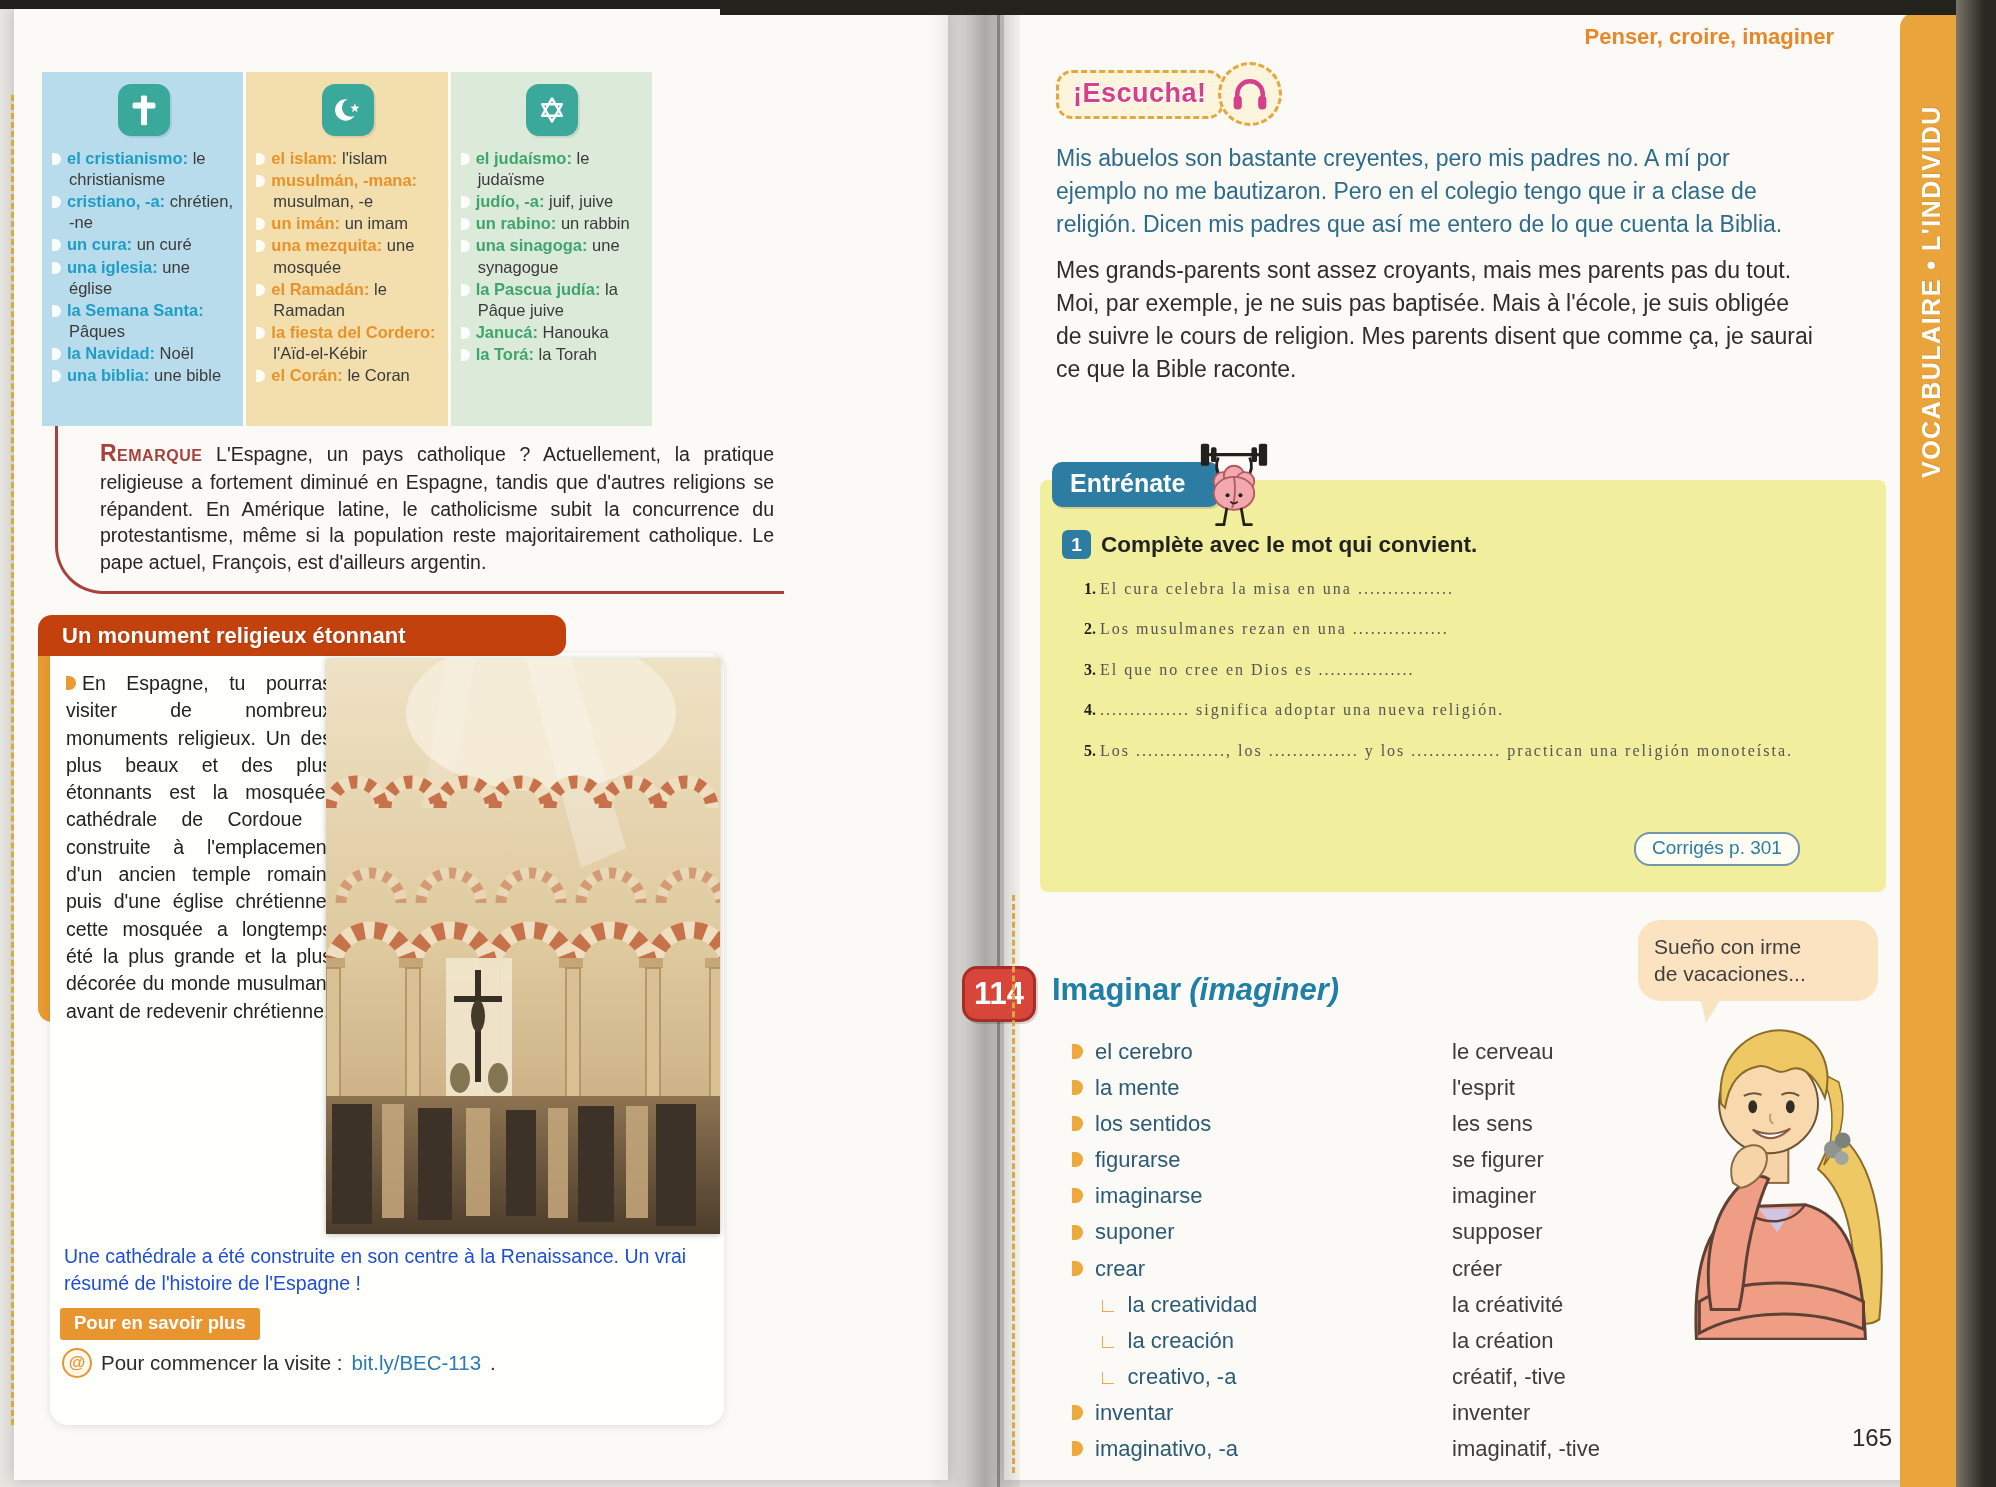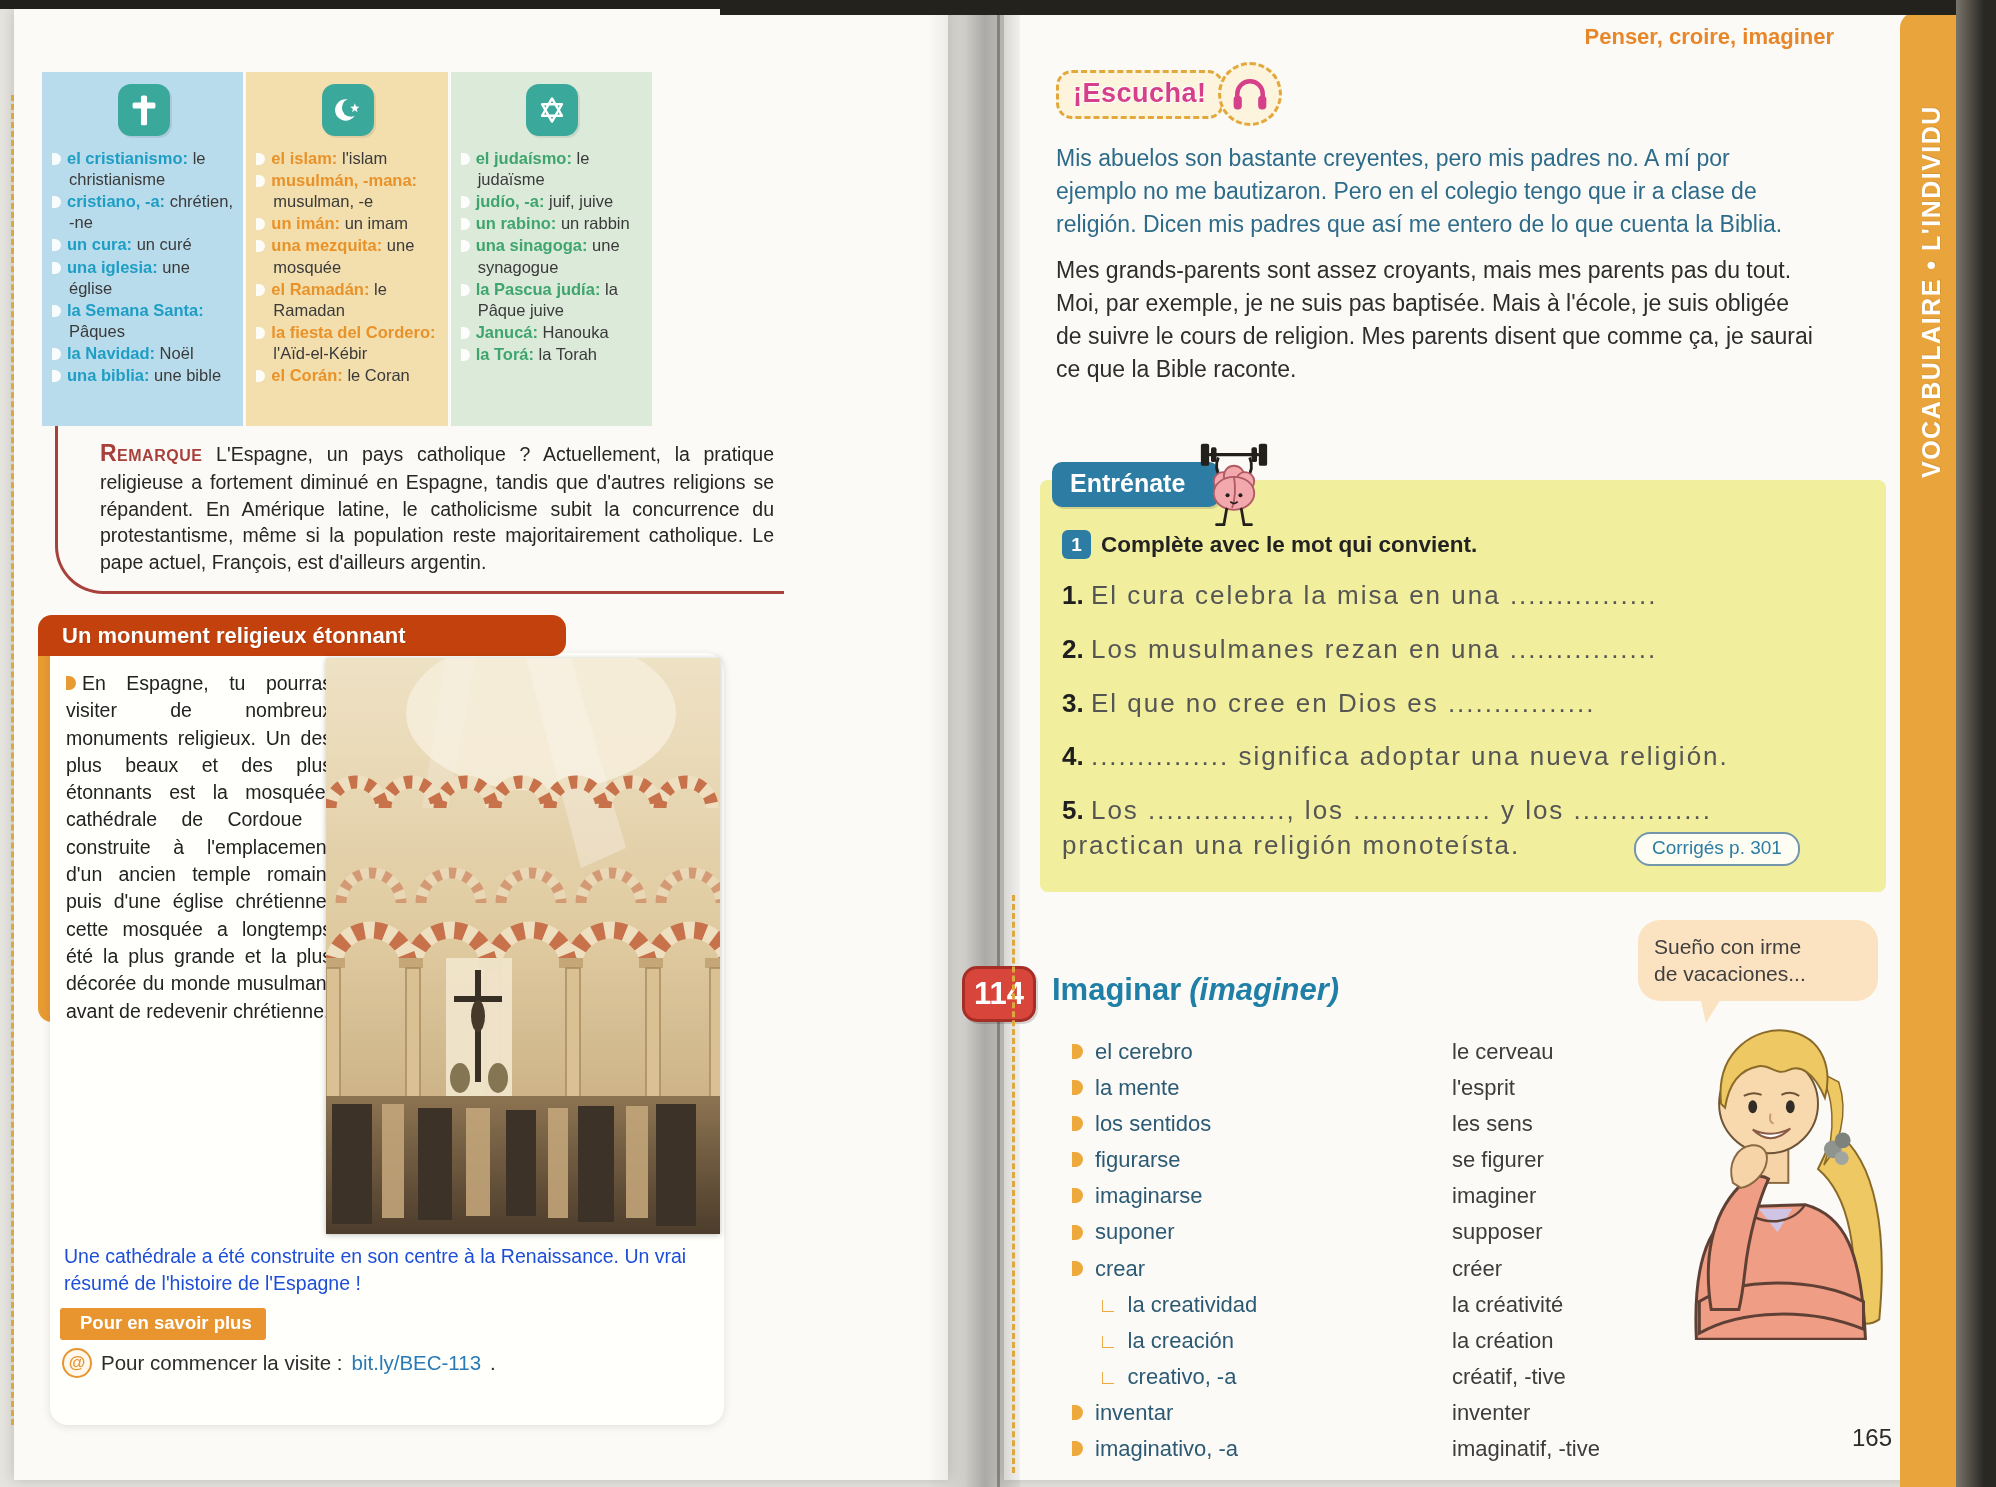--- a/index.html
+++ b/index.html
@@ -35,21 +35,21 @@
             color:#fff;font-weight:bold;font-size:22px;display:flex;align-items:center;padding-left:24px;box-sizing:border-box;
             text-shadow:1px 1px 0 rgba(0,0,0,.12);}
   .mon-bar{left:38px;top:640px;width:16px;height:382px;background:#e89a33;border-radius:0 0 0 14px;}
   .mon-card{left:50px;top:653px;width:674px;height:772px;background:#fffffc;border-radius:0 18px 18px 18px;
             box-shadow:0 2px 8px rgba(0,0,0,.10);}
   .mon-text{left:66px;top:670px;width:266px;font-size:19.5px;line-height:1.40;text-align:justify;color:#222;}
   .mon-text .bullet-o{display:inline-block;width:10px;height:14px;background:#e89a33;border-radius:0 8px 8px 0;margin-right:6px;}
   .mon-photo{left:326px;top:658px;width:394px;height:576px;box-shadow:0 1px 6px rgba(0,0,0,.25);}
   .mon-text2{left:64px;top:1243px;width:652px;font-size:19.5px;line-height:1.38;color:#1d4ed8;}
   .more-badge{left:60px;top:1308px;background:#e8952f;color:#fff;font-weight:bold;font-size:18.5px;
-              padding:4px 14px 6px 20px;border-radius:3px;display:inline-block;}
+              padding:4px 14px 6px 14px;border-radius:3px;display:inline-block;}
   .link-row{left:62px;top:1348px;font-size:20.5px;color:#2c2c2c;display:flex;align-items:center;gap:9px;}
   .at-icon{width:26px;height:26px;border-radius:50%;border:2px solid #e8952f;color:#e8952f;background:#fff8ec;
            font-weight:bold;font-size:17px;display:flex;align-items:center;justify-content:center;}
   .link-row a{color:#2a7ab5;text-decoration:none;}
   
   .chap-head{left:1400px;top:24px;width:434px;text-align:right;color:#e8872a;font-weight:bold;font-size:22px;}
   .escucha{left:1056px;top:62px;display:flex;align-items:center;}
   .escucha-pill{background:#fdf4dd;border:3px dashed #e2a83c;border-radius:16px;padding:5px 14px 7px 14px;
                 color:#d6408b;font-weight:bold;font-size:27px;letter-spacing:.5px;
                 text-shadow:1px 1px 0 #fff,-1px -1px 0 #fff;}
@@ -58,21 +58,21 @@
   .para-es{left:1056px;top:142px;width:752px;font-size:23px;line-height:1.43;color:#2d6b8a;}
   .para-fr{left:1056px;top:254px;width:764px;font-size:23px;line-height:1.43;color:#2d2d2d;}
   
   .ex-box{left:1040px;top:480px;width:846px;height:412px;background:#f1ee9d;border-radius:8px;}
   .ex-badge{left:1052px;top:462px;background:#2c7ca3;color:#fff;font-weight:bold;font-size:25px;
             padding:7px 34px 9px 18px;border-radius:10px;box-shadow:2px 2px 0 rgba(0,0,0,.12);}
   .ex-brain{left:1188px;top:438px;}
   .ex-instr{left:1062px;top:530px;display:flex;align-items:center;gap:10px;font-size:22.5px;font-weight:bold;color:#222;}
   .ex-num-sq{width:29px;height:29px;background:#2c7ca3;border-radius:6px;color:#fff;font-size:19px;font-weight:bold;
              display:flex;align-items:center;justify-content:center;}
-  .ex-items{left:1062px;top:578px;width:764px;font-size:26px;line-height:1.34;color:#2a2a2a;}
+  .ex-items{left:1084px;top:578px;width:764px;font-size:16px;line-height:1.34;color:#2a2a2a;font-family:Liberation Serif, serif;}
   .ex-item{margin-bottom:19px;}
   .ex-item b{color:#1f1f1f;}
   .ex-item .dots{letter-spacing:2px;color:#555;}
   .corriges{left:1634px;top:832px;background:#fdfdf4;border:2.5px solid #7396ab;border-radius:16px;
             padding:3px 16px 5px 16px;color:#2c7ca3;font-size:19px;}
   
   .imag-badge{left:962px;top:966px;width:74px;height:56px;background:#d8453a;border:3px solid #a52f27;border-radius:15px;
               color:#fff;font-weight:bold;font-size:31px;display:flex;align-items:center;justify-content:center;
               box-shadow:2px 2px 0 rgba(0,0,0,.15);box-sizing:border-box;}
   .imag-title{left:1052px;top:972px;font-size:31px;font-weight:bold;color:#1f7fa6;}

